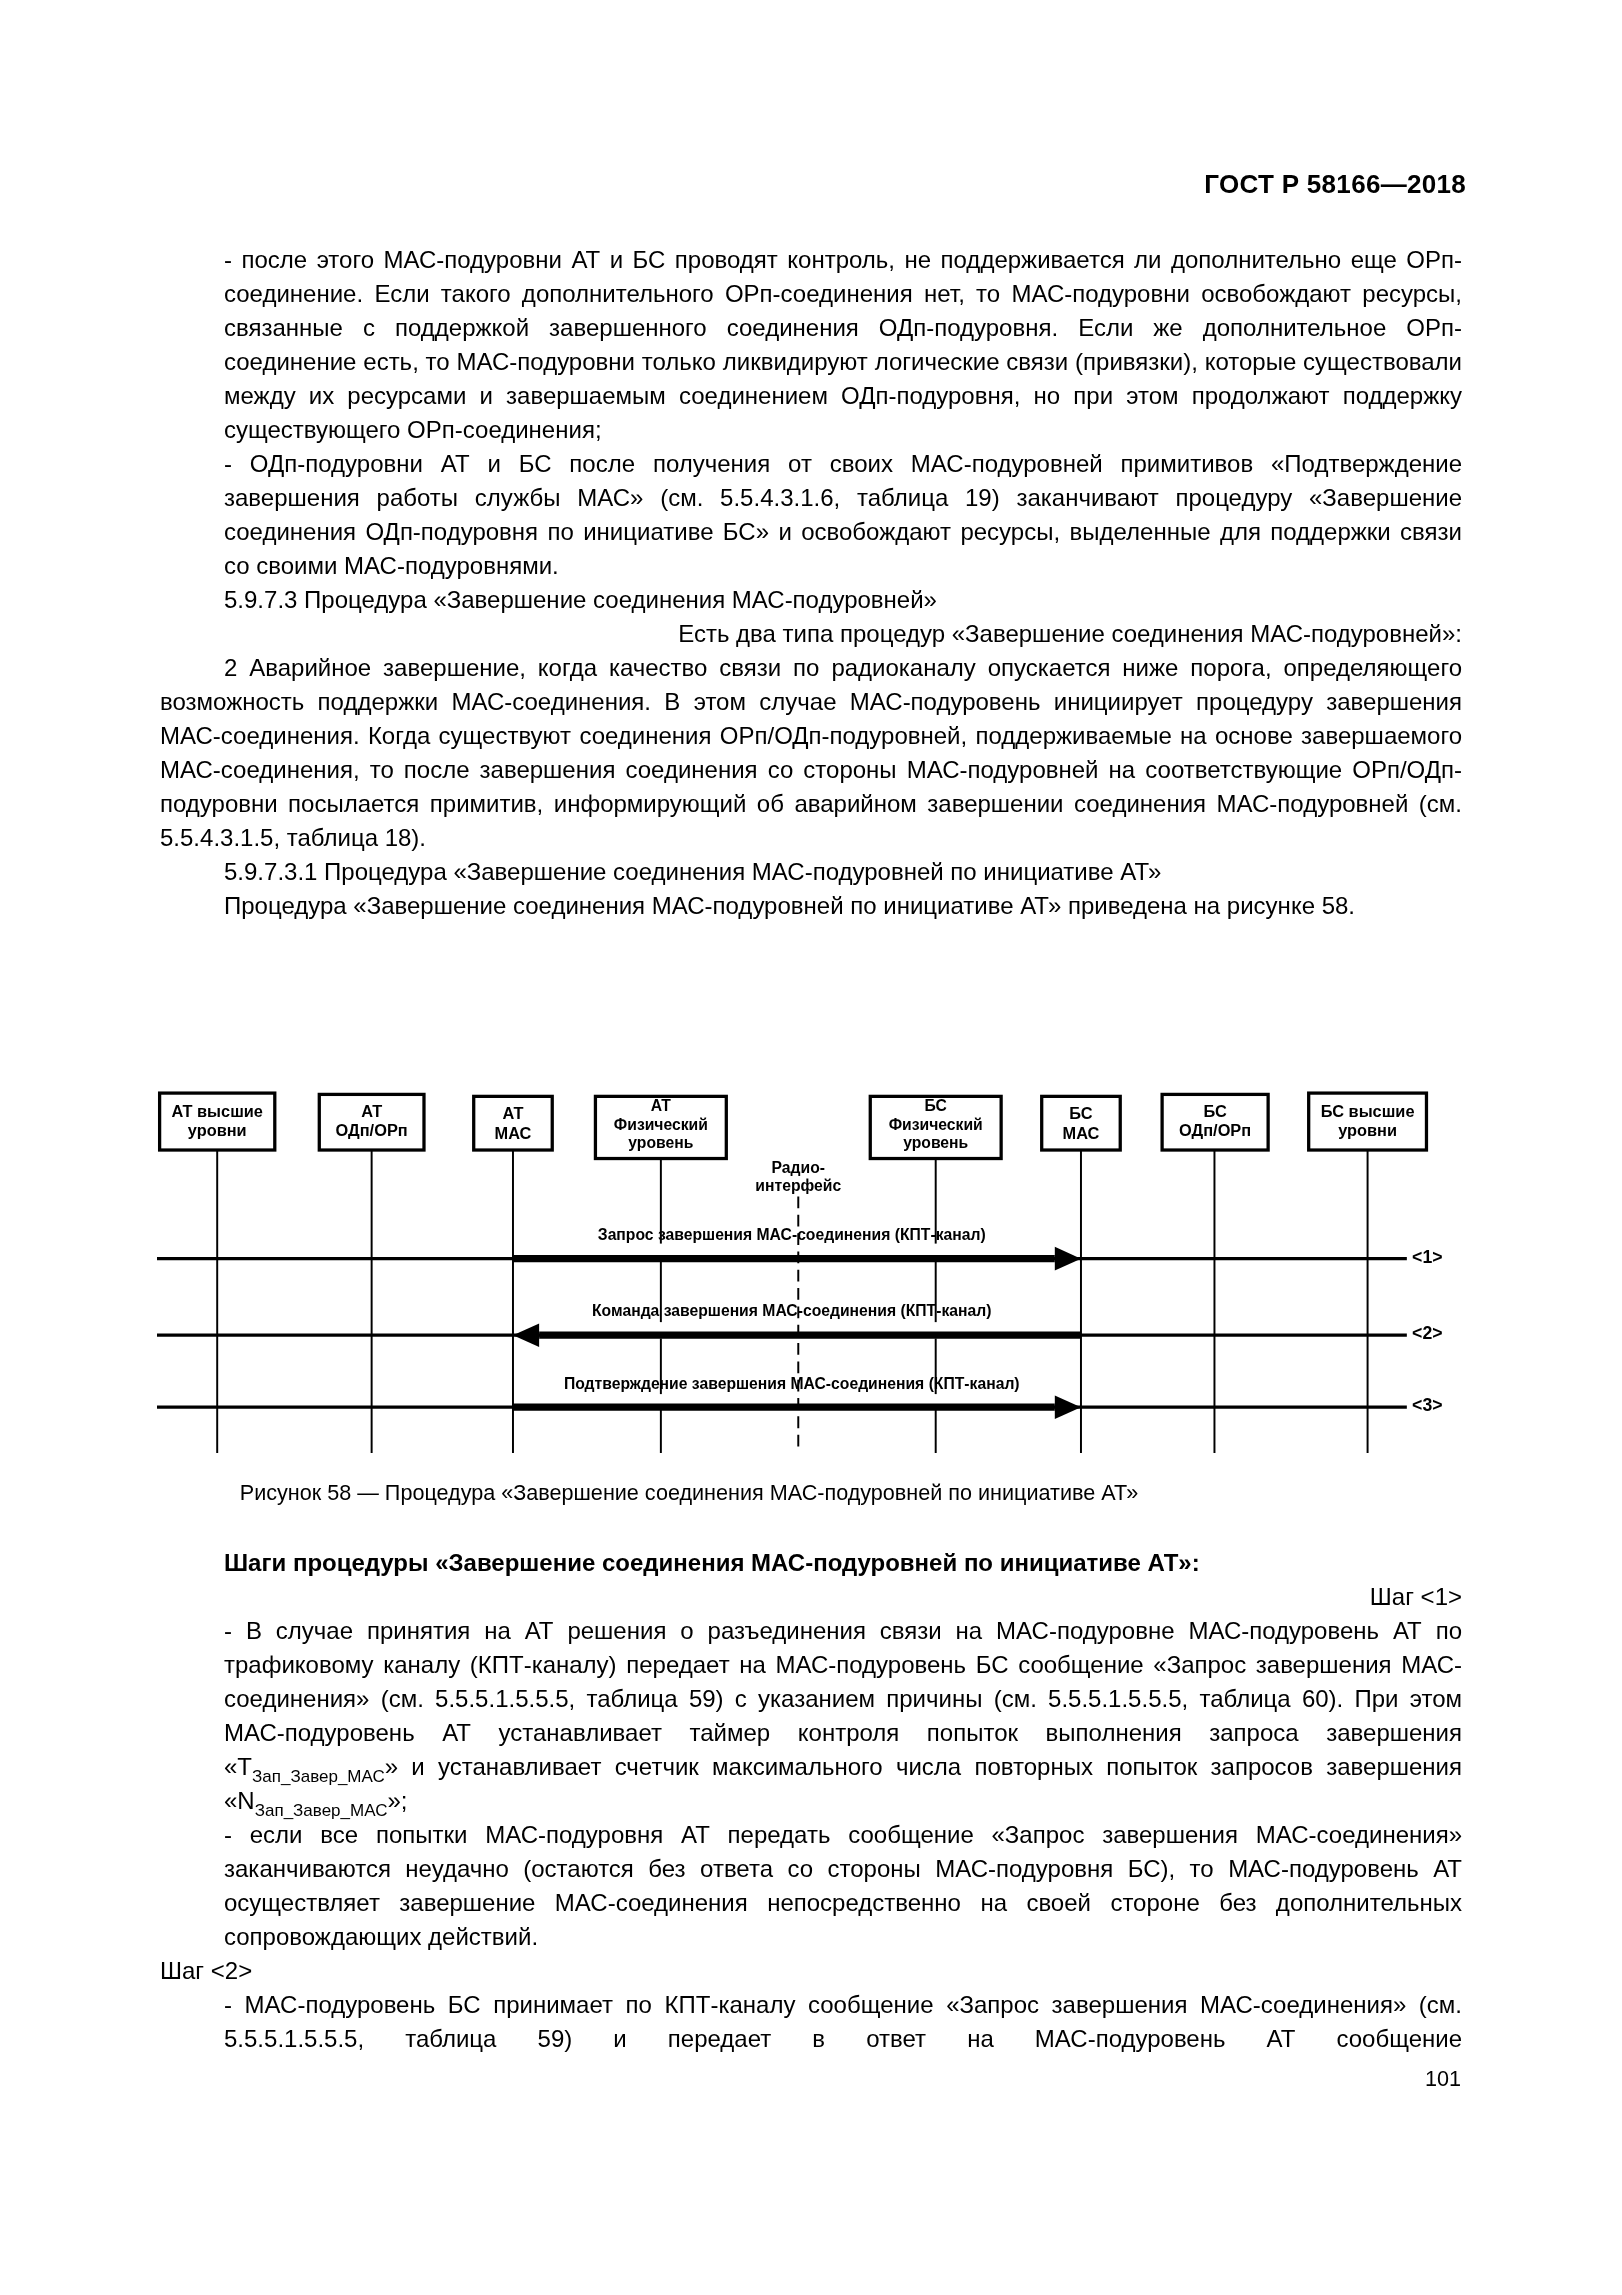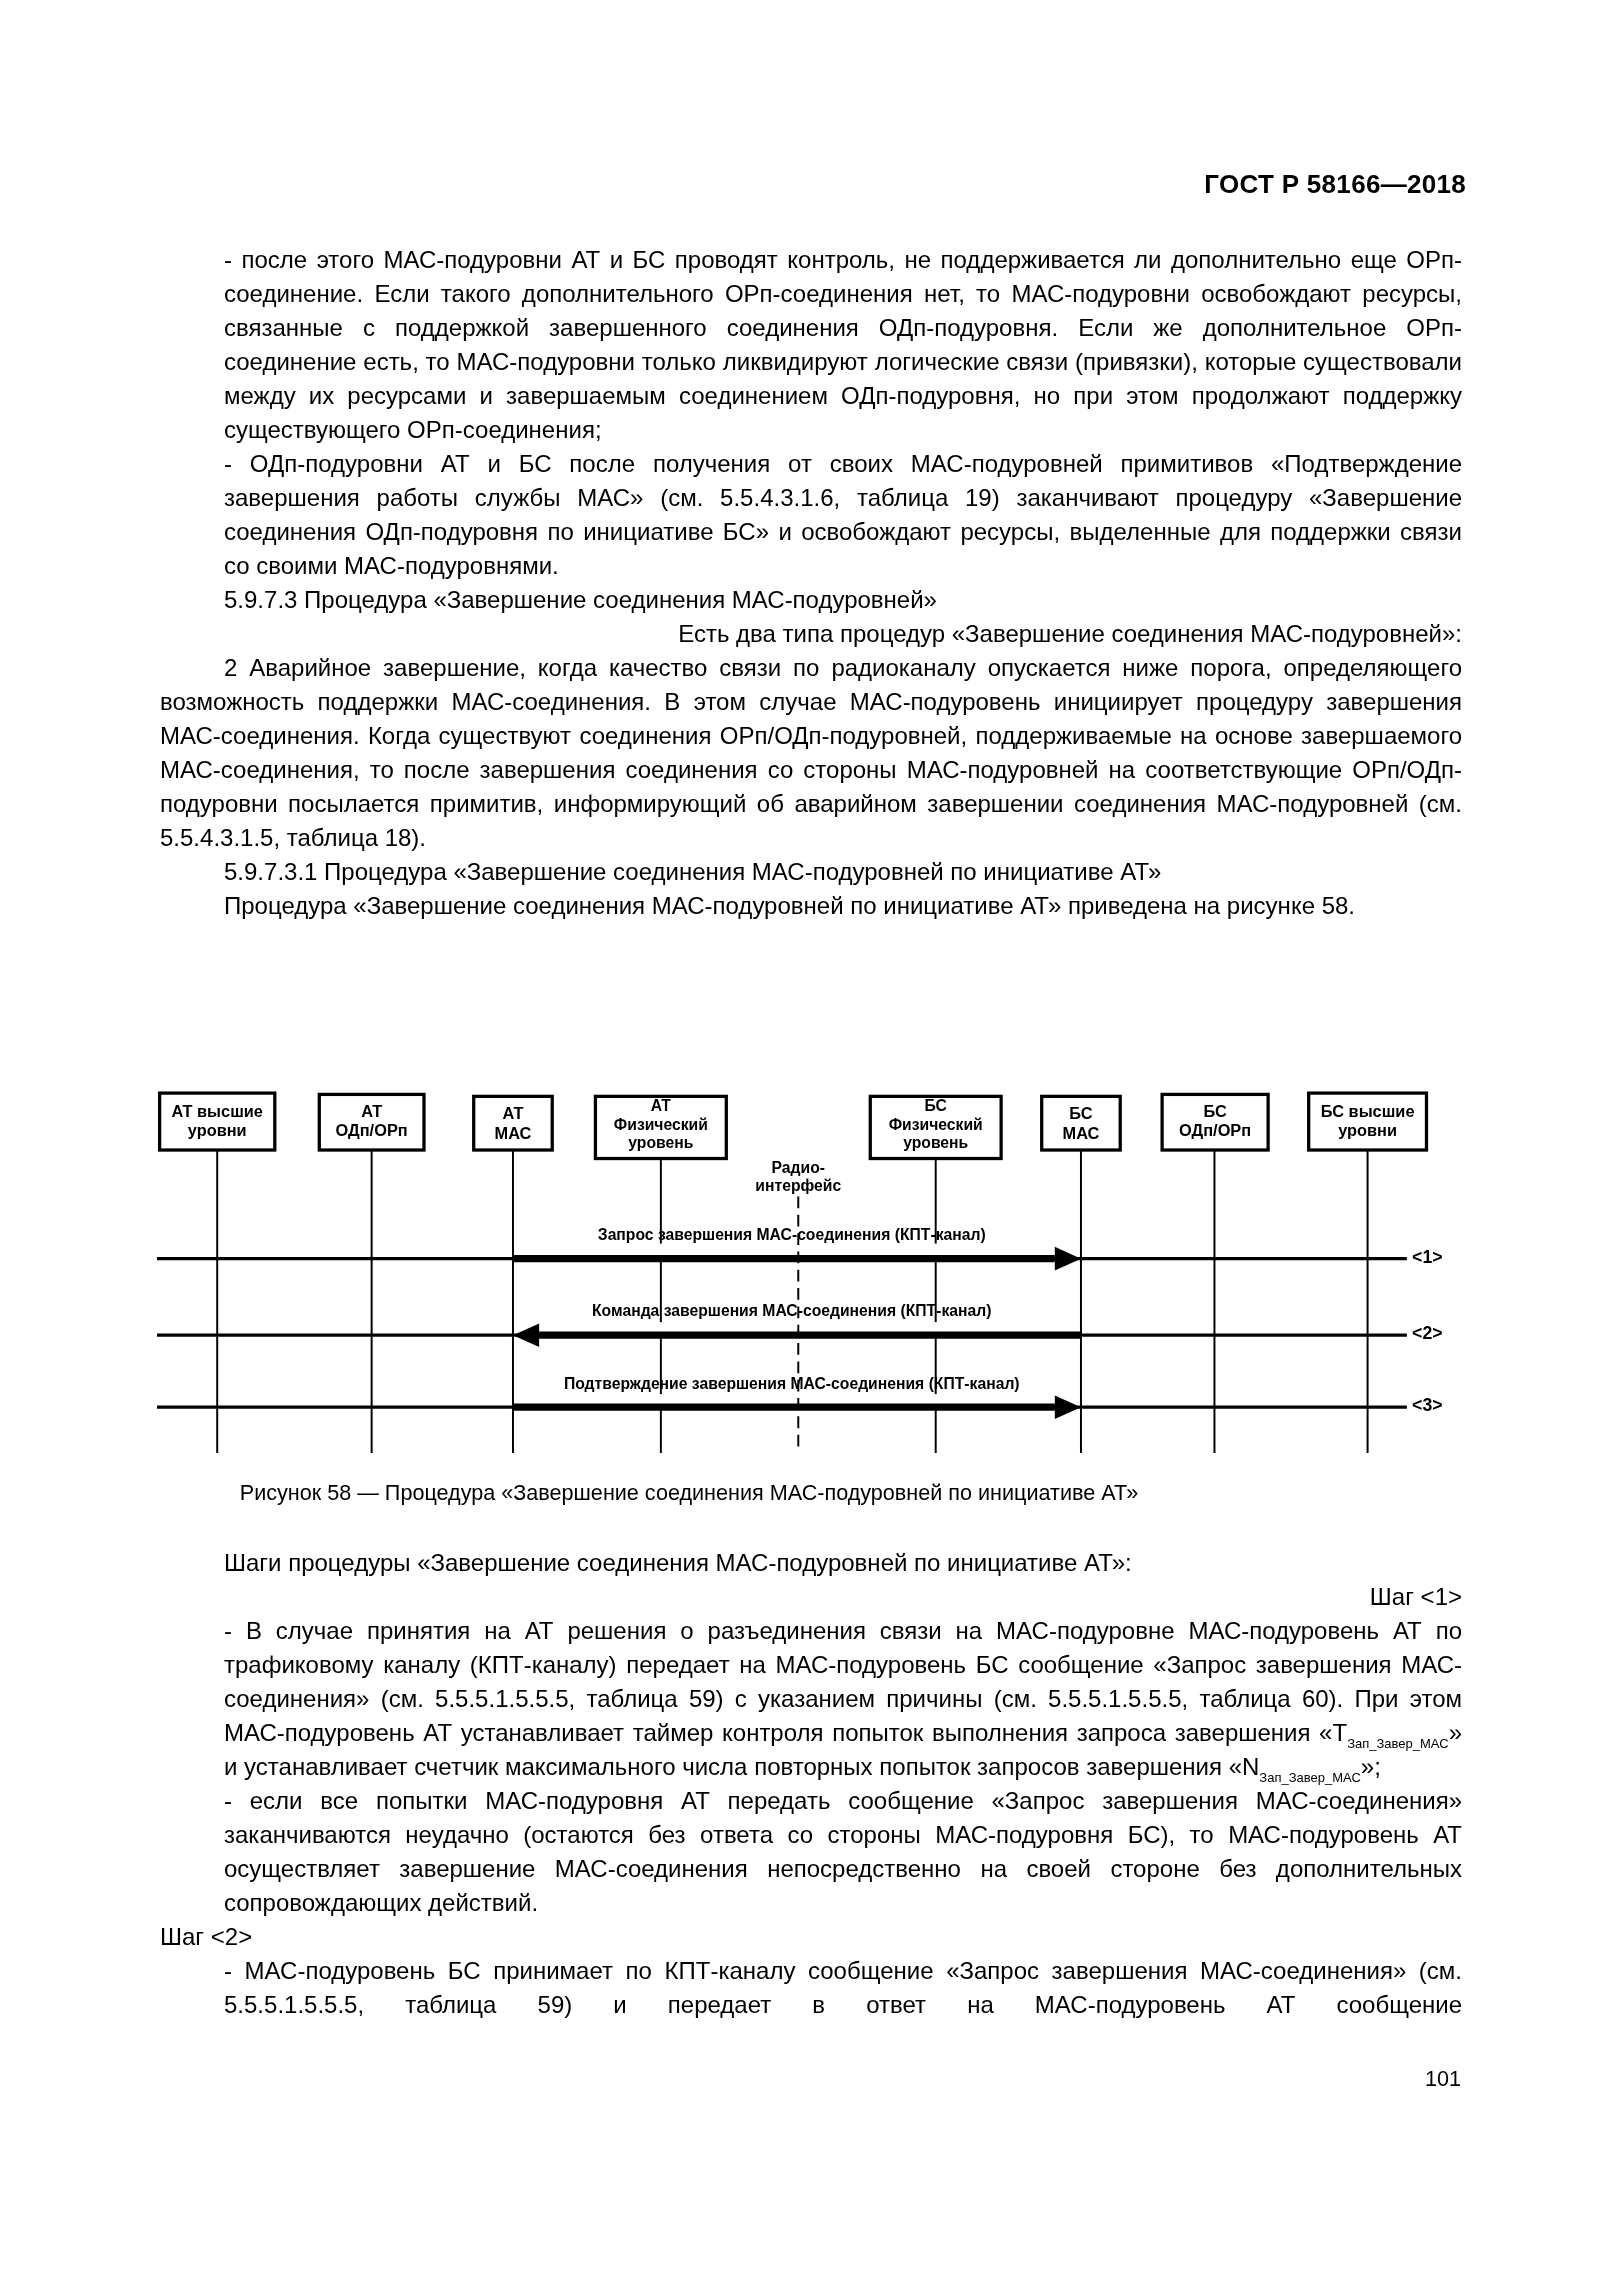--- a/index.html
+++ b/index.html
@@ -7,23 +7,23 @@
          font-family: "Liberation Sans", sans-serif; color: #000; }
   .header { position: absolute; top: 149px; right: 157px; font-weight: bold;
             font-size: 26px; letter-spacing: 0.3px; margin-top: 20px; }
   .text-block { position: absolute; left: 160px; width: 1302px; font-size: 24px;
                 line-height: 34px; }
   .p { margin: 0; text-align: justify; }
   .p.ind { text-indent: 64px; }
   .p.dash { padding-left: 64px; }
   .p.plain { padding-left: 64px; }
   .p.left { padding-left: 0; }
-  .p.bold { font-weight: normal; padding-left: 64px; }
+  .p.bold { font-weight: bold; padding-left: 64px; }
   .p.last-just { text-align-last: justify; }
-  sub.s { font-size: 13px; vertical-align: -6.5px; line-height: 0; }
+  sub.s { font-size: 17px; vertical-align: -6.5px; line-height: 0; }
   .figure { position: absolute; left: 157px; top: 1080px; width: 1348px; height: 373px; }
   .caption { position: absolute; top: 1480px; left: 0; width: 1378px; text-align: center;
              font-size: 21.6px; }
   .pagenum { position: absolute; top: 2066px; right: 162px; font-size: 21.6px; }
 </style>
 </head>
 <body>
 
 <div class="header">ГОСТ Р 58166—2018</div>
 

